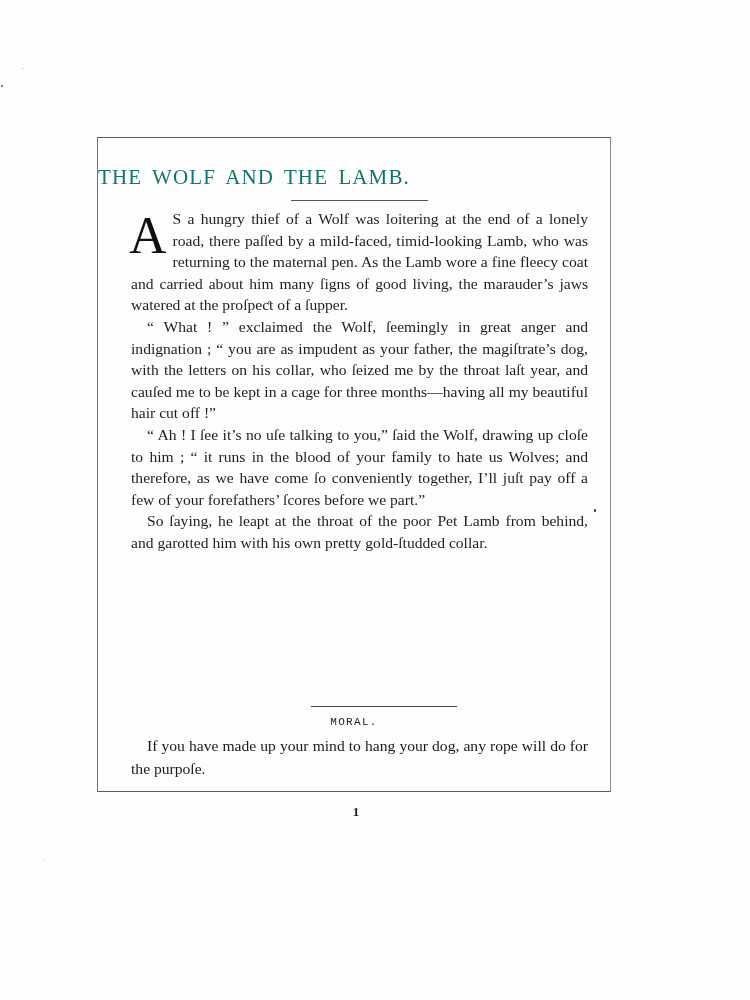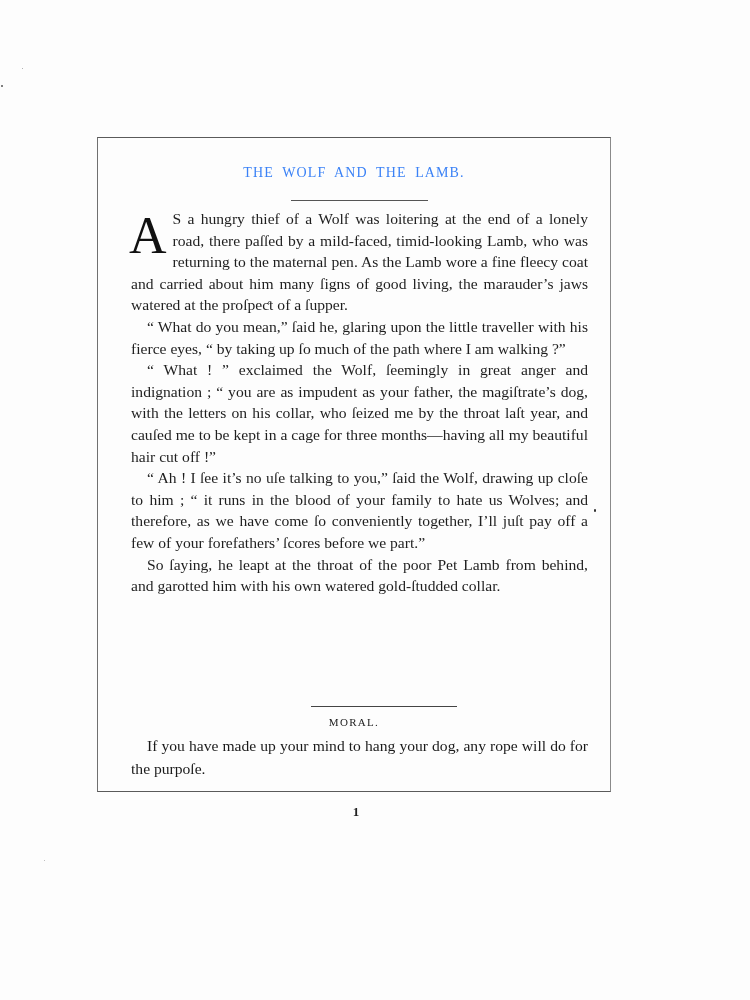--- a/index.html
+++ b/index.html
@@ -31,25 +31,25 @@
       border: 1px solid #5a5a5a;
       border-left-color: #707070;
       border-right-color: #8a8a8a;
       box-sizing: border-box;
     }
     .title {
       position: absolute;
       left: 0;
       right: 0;
       top: 27px;
-      text-align: center;
-      font-size: 14px;
+      text-align: left;
+      font-size: 21px;
       letter-spacing: 1.1px;
       word-spacing: 4px;
-      color: #3b82f6;
+      color: #0f766e;
     }
     .title-rule {
       position: absolute;
       left: 193px;
       width: 137px;
       top: 62px;
       height: 0;
       border-top: 1px solid #555;
     }
     .body-text {
@@ -90,20 +90,21 @@
     }
     .moral-heading {
       position: absolute;
       left: 0;
       right: 0;
       top: 578px;
       text-align: center;
       font-size: 11px;
       letter-spacing: 1.3px;
       color: #222;
+      font-family: Liberation Mono, monospace;
     }
     .moral-text {
       position: absolute;
       left: 33px;
       right: 22px;
       top: 596px;
       font-size: 15.6px;
       line-height: 23px;
       text-align: justify;
     }
@@ -129,24 +130,23 @@
 <div class="speck" style="left:22px;top:68px;width:1px;height:1px;background:#999;"></div>
 <div class="speck" style="left:594px;top:509px;width:2px;height:3px;background:#333;"></div>
 <div class="speck" style="left:44px;top:860px;width:1px;height:1px;background:#aaa;"></div>
 
 <div class="frame">
   <div class="title">THE WOLF AND THE LAMB.</div>
   <div class="title-rule"></div>
 
   <div class="body-text">
     <p class="first"><span class="dropcap">A</span><span>S a hungry thief of a Wolf was loitering at the end of a lonely road, there paſſed by a mild-faced, timid-looking Lamb, who was returning to the maternal pen.  As the Lamb wore a fine fleecy coat and carried about him many ſigns of good living, the marauder’s jaws watered at the proſpeƈt of a ſupper.</span></p>
-    <p>“ What do you mean,” ſaid he, glaring upon the little traveller with his fierce eyes, “ by taking up ſo much of the path where I am walking ?”</p>
     <p>“ What ! ” exclaimed the Wolf, ſeemingly in great anger and indignation ; “ you are as impudent as your father, the magiſtrate’s dog, with the letters on his collar, who ſeized me by the throat laſt year, and cauſed me to be kept in a cage for three months—having all my beautiful hair cut off !”</p>
     <p>“ Ah ! I ſee it’s no uſe talking to you,” ſaid the Wolf, drawing up cloſe to him ; “ it runs in the blood of your family to hate us Wolves; and therefore, as we have come ſo conveniently together, I’ll juſt pay off a few of your forefathers’ ſcores before we part.”</p>
-    <p>So ſaying, he leapt at the throat of the poor Pet Lamb from behind, and garotted him with his own watered gold-ſtudded collar.</p>
+    <p>So ſaying, he leapt at the throat of the poor Pet Lamb from behind, and garotted him with his own pretty gold-ſtudded collar.</p>
   </div>
 
   <div class="moral-rule"></div>
   <div class="moral-heading">MORAL.</div>
   <div class="moral-text">
     <p>If you have made up your mind to hang your dog, any rope will do for the purpoſe.</p>
   </div>
 </div>
 
 <div class="page-number">1</div>

